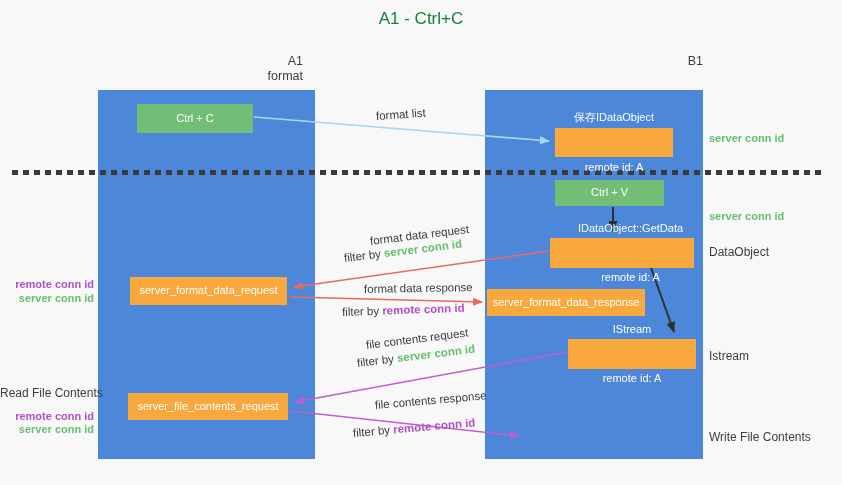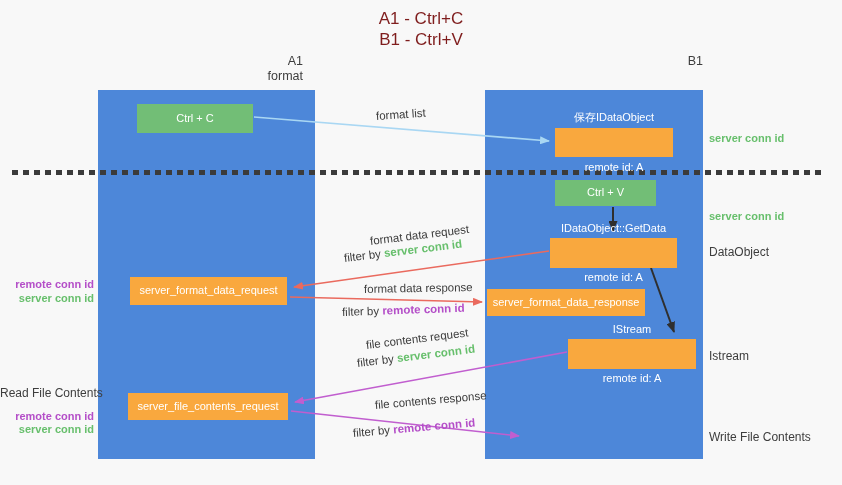--- a/index.html
+++ b/index.html
@@ -7,21 +7,21 @@
     --text-dark:#3d3d3d; --text-green:#67bf6c; --text-purple:#b44ec8;
     --arrow-blue:#a9d7f3; --arrow-red:#ea6a5e; --arrow-purple:#c15ecf; --arrow-black:#2f2f2f;
     --dotted-line:#3b3b3b;
   }
   html,body{margin:0;padding:0;background:var(--background);}
   .stage{
     position:relative;width:842px;height:485px;overflow:hidden;
     background:var(--background);
     font-family:"Liberation Sans",sans-serif;color:var(--text-dark);
   }
-  .title{position:absolute;left:0;right:0;top:8px;text-align:center;font-size:17px;line-height:21px;color:#7f1d1d;z-index:5;}
+  .title{position:absolute;left:0;right:0;top:8px;text-align:center;font-size:17px;line-height:21px;color:#15803d;z-index:5;}
   .lane{position:absolute;top:90px;height:369px;background:var(--column-blue);z-index:1;}
   .lane-a1{left:98px;width:217px;}
   .lane-b1{left:485px;width:218px;}
   .lane-header{position:absolute;top:54px;width:217px;text-align:right;font-size:12.5px;line-height:15px;color:var(--text-dark);z-index:5;}
   .lh-a1{left:86px;}
   .lh-b1{left:486px;}
   .dotted{position:absolute;left:12px;top:170px;width:814px;height:5px;z-index:2;
     background:repeating-linear-gradient(90deg,var(--dotted-line) 0 6px,transparent 6px 11px);}
   .box{position:absolute;display:flex;flex-direction:column;align-items:center;justify-content:center;
     color:#fff;font-size:11px;line-height:13.5px;text-align:center;white-space:nowrap;z-index:4;}
@@ -42,21 +42,20 @@
   .mk-blue{fill:var(--arrow-blue);} .mk-red{fill:var(--arrow-red);}
   .mk-purple{fill:var(--arrow-purple);} .mk-black{fill:var(--arrow-black);}
 </style>
 </head>
 <body>
 
 <div class="stage">
 
   <div class="title">
     <div>A1 - Ctrl+C</div>
-    <div>B1 - Ctrl+V</div>
   </div>
 
   <div class="lane-header lh-a1">
     <div>A1</div>
     <div>format</div>
   </div>
   <div class="lane-header lh-b1">
     <div>B1</div>
   </div>
 
@@ -91,25 +90,25 @@
 
   <div class="box green" style="left:137px;top:104px;width:116px;height:29px;">
     <span>Ctrl + C</span>
   </div>
 
   <div class="box orange" style="left:555px;top:128px;width:118px;height:29px;">
     <span>保存IDataObject</span>
     <span>remote id: A</span>
   </div>
 
-  <div class="box green" style="left:555px;top:180px;width:101px;height:26px;">
+  <div class="box green" style="left:555px;top:180px;width:109px;height:26px;">
     <span>Ctrl + V</span>
   </div>
 
-  <div class="box orange" style="left:550px;top:238px;width:127px;height:30px;">
+  <div class="box orange" style="left:550px;top:238px;width:127px;height:30px;padding-left:17px;">
     <span>IDataObject::GetData</span>
     <span>remote id: A</span>
   </div>
 
   <div class="box orange" style="left:130px;top:277px;width:157px;height:28px;">
     <span>server_format_data_request</span>
   </div>
 
   <div class="box orange" style="left:487px;top:289px;width:158px;height:27px;">
     <span>server_format_data_response</span>

